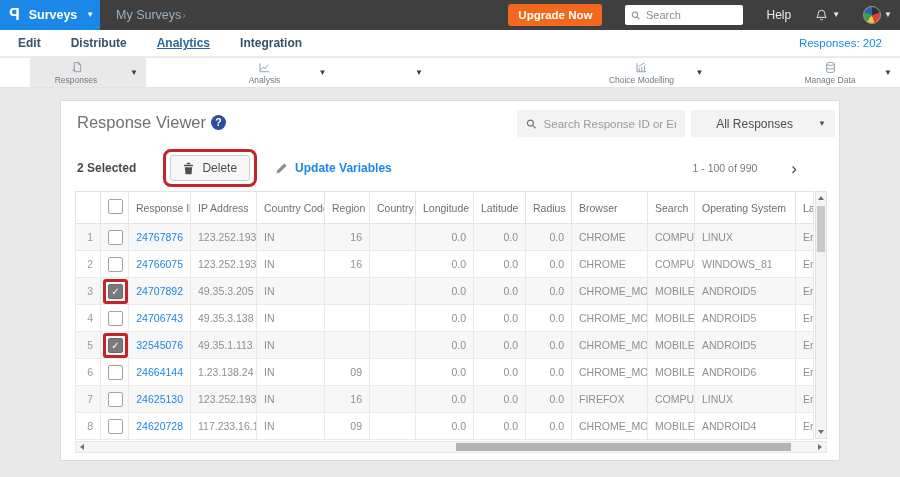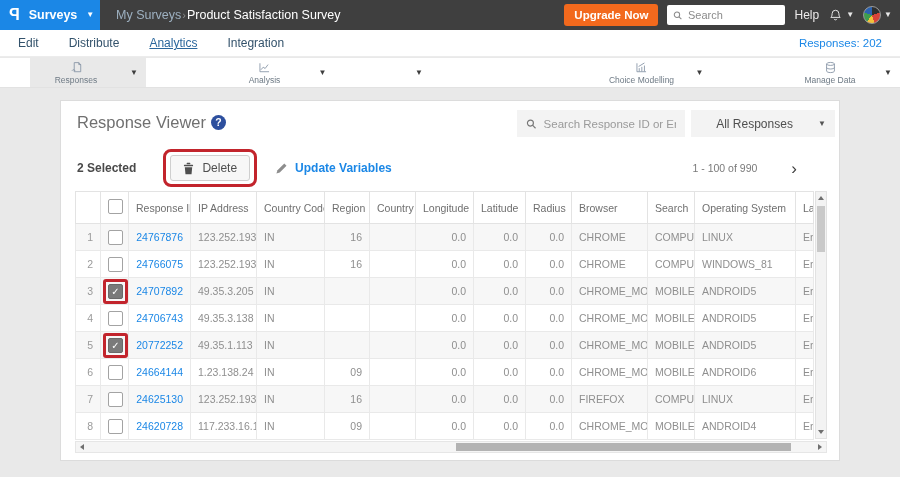--- a/index.html
+++ b/index.html
@@ -8,32 +8,32 @@
 
   
   .topbar { position:absolute; top:0; left:0; width:900px; height:30px; background:#3f3f3f; display:flex; align-items:center; }
   .brand { width:100px; height:30px; background:#1b87e6; color:#fff; display:flex; align-items:center; padding-left:9px; gap:9px; flex:none; }
   .logo { font-size:16px; font-weight:800; transform:scaleX(-1); }
   .brand-label { font-size:12.5px; font-weight:700; }
   .caret { font-size:8px; line-height:1; }
   .breadcrumb { display:flex; align-items:center; gap:1px; margin-left:16px; font-size:12.5px; color:#9db0c0; }
   .crumb-sep { color:#8a8a8a; font-size:11px; }
   .crumb-current { color:#ffffff; }
-  .topbar-right { margin-left:auto; display:flex; align-items:center; gap:9px; padding-right:8px; }
+  .topbar-right { margin-left:auto; display:flex; align-items:center; gap:23px; padding-right:8px; }
   .upgrade-btn { background:#f2691d; color:#fff; border:none; font-family:inherit; font-size:11.5px; font-weight:700; padding:5px 10px; border-radius:3px; cursor:pointer; }
   .top-search { background:#fff; border-radius:2px; width:118px; height:20px; display:flex; align-items:center; gap:5px; padding:0 6px; }
   .top-search input { border:0; outline:0; width:100%; font-size:11px; font-family:inherit; color:#333; background:transparent; }
   .top-search input::placeholder { color:#8b8b8b; }
   .help-link { color:#eceaea; font-size:12px; }
   .icon-with-caret { display:flex; align-items:center; gap:3px; color:#e8e8e8; }
   .avatar { width:18px; height:18px; border-radius:50%; border:1px solid #9a9a9a; background:conic-gradient(#2f2f2f 0 20%, #d84339 20% 45%, #f3c13a 45% 60%, #3f9d4e 60% 80%, #2c63b0 80% 100%); }
 
   
   .subnav { position:absolute; top:30px; left:0; width:900px; height:27px; background:#fff; border-bottom:1px solid #ececec; display:flex; align-items:center; padding:0 18px; gap:30px; }
-  .nav-item { font-size:12px; font-weight:400; color:#33526b; cursor:pointer; }
+  .nav-item { font-size:12px; font-weight:700; color:#33526b; cursor:pointer; }
   .nav-item.active { color:#2b679c; text-decoration:underline; }
   .responses-count { margin-left:auto; color:#1b87e6; font-size:11.5px; }
 
   
   .toolbar { position:absolute; top:58px; left:0; width:900px; height:30px; background:#fff; border-bottom:1px solid #e2e2e2; display:flex; padding-left:30px;justify-content:space-between; }
   .tool-group { width:116px; display:flex; align-items:stretch; cursor:pointer; }
   .tool-group.active { background:#e9e9e9; }
   .tool { flex:1; display:flex; flex-direction:column; align-items:center; justify-content:center; color:#8291a3; }
   .tool svg { width:15px; height:13px; stroke:#8291a3; fill:none; stroke-width:1.3; }
   .tool-label { font-size:8.5px; color:#6e7a85; margin-top:1px; white-space:nowrap; }
@@ -97,21 +97,20 @@
 
   <div class="topbar">
     <div class="brand">
       <span class="logo">P</span>
       <span class="brand-label">Surveys</span>
       <span class="caret">▼</span>
     </div>
     <div class="breadcrumb">
       <span>My Surveys</span>
       <span class="crumb-sep">›</span>
-      <span class="crumb-current">Product Satisfaction Survey</span>
     </div>
     <div class="topbar-right">
       <button class="upgrade-btn">Upgrade Now</button>
       <div class="top-search">
         <svg width="11" height="11" viewBox="0 0 12 12">
             <circle cx="5" cy="5" r="3.4" fill="none" stroke="#8a8a8a" stroke-width="1.3"></circle>
             <line x1="7.6" y1="7.6" x2="10.6" y2="10.6" stroke="#8a8a8a" stroke-width="1.3"></line>
           </svg>
         <input placeholder="Search" style="">
       </div>
@@ -326,21 +325,21 @@
               <td class="ta-r">0.0</td>
               <td class="ta-r">0.0</td>
               <td>CHROME_MOBILE</td>
               <td>MOBILE</td>
               <td>ANDROID5</td>
               <td>English</td>
             </tr>
             <tr class="odd">
               <td class="cell-num ta-r">5</td>
               <td class="ta-c"><span class="cb-wrap"><span class="cb checked"></span><span class="ann-rect"></span></span></td>
-              <td class="ta-r cell-id">20772252</td>
+              <td class="ta-r cell-id">32545076</td>
               <td>49.35.1.113</td>
               <td>IN</td>
               <td class="ta-r"></td>
               <td></td>
               <td class="ta-r">0.0</td>
               <td class="ta-r">0.0</td>
               <td class="ta-r">0.0</td>
               <td>CHROME_MOBILE</td>
               <td>MOBILE</td>
               <td>ANDROID5</td>

